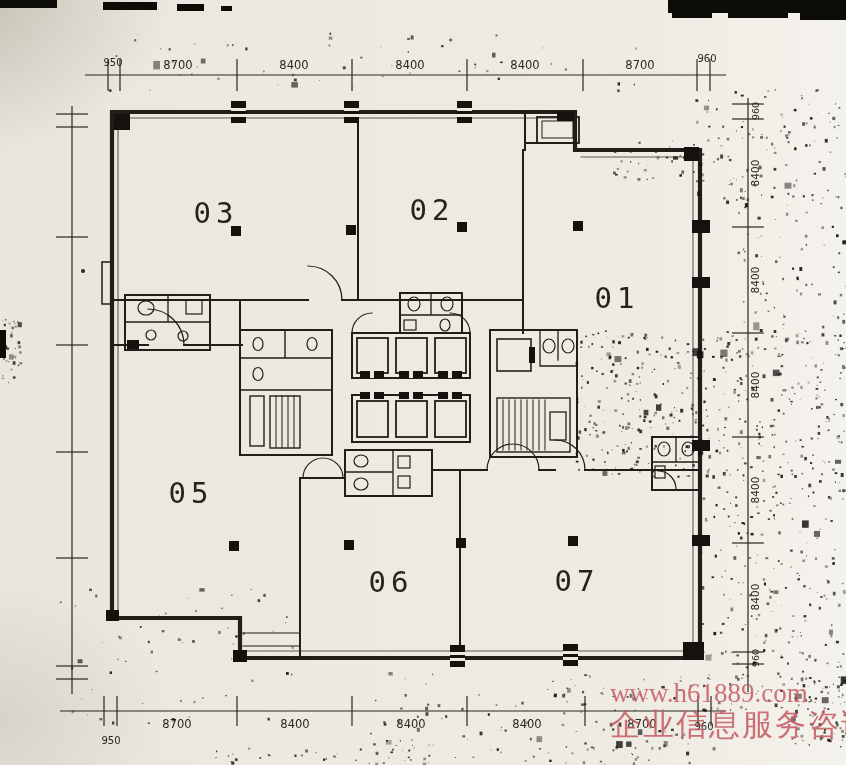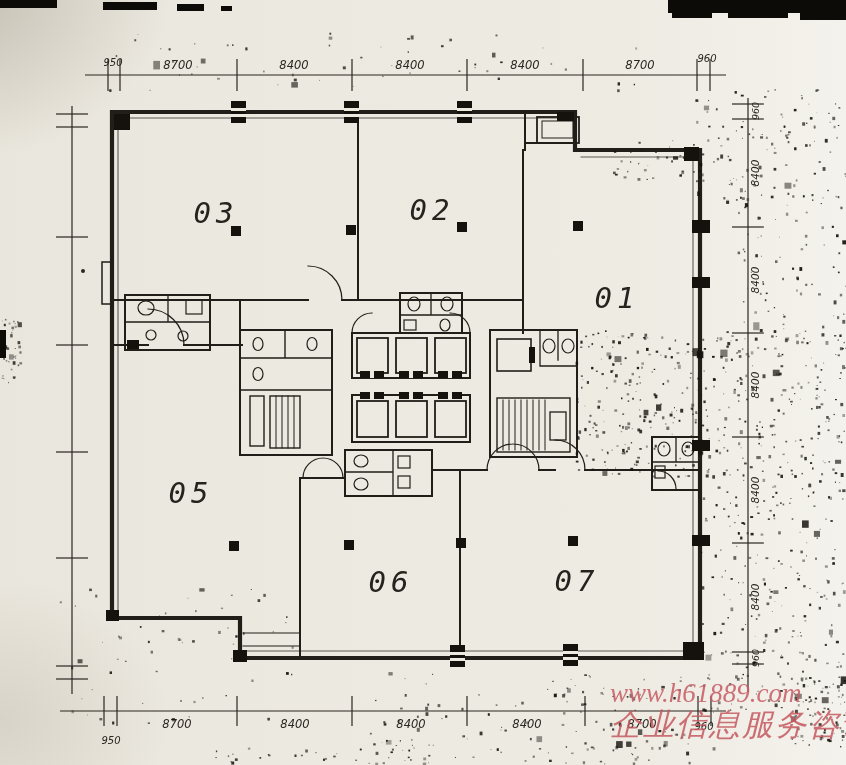--- a/index.html
+++ b/index.html
@@ -3,21 +3,20 @@
 <meta charset="utf-8">
 <style>
   html,body{margin:0;padding:0;background:#d8d5cc;}
   .stage{
     position:relative;width:846px;height:765px;overflow:hidden;
     background:
       radial-gradient(300px 240px at -40px -10px, rgba(150,142,124,.45), rgba(150,142,124,0) 70%),
       radial-gradient(240px 200px at 0px 720px, rgba(170,162,146,.28), rgba(170,162,146,0) 70%),
       linear-gradient(to right,#e9e6dd 0px,#ece9e1 35%,#eeebe3 75%,#f4f2ec 100%);
     font-family:"DejaVu Sans",sans-serif;
-    font-style:italic;
   }
   svg{position:absolute;left:0;top:0;}
   .wm{position:absolute;left:610px;top:679px;pointer-events:none;line-height:1.05;}
   .wm1{font-family:"Liberation Serif","DejaVu Serif",serif;font-size:27px;color:rgba(199,95,102,.88);white-space:nowrap;}
   .wm2{font-family:"Liberation Serif","DejaVu Serif",serif;font-size:31px;letter-spacing:2px;color:rgba(196,88,95,.85);white-space:nowrap;margin-top:2px;}
 </style>
 </head>
 <body>
 
 <div class="stage">

